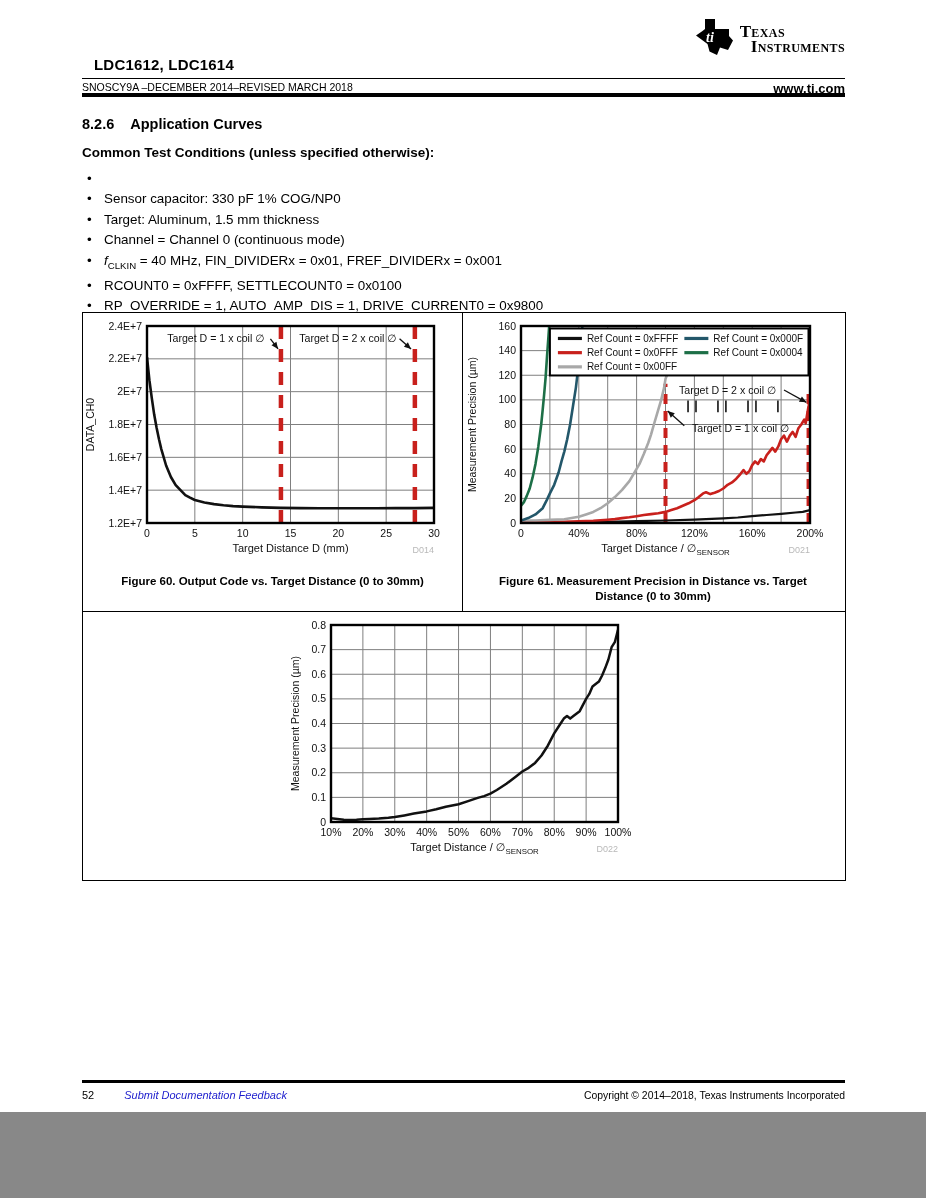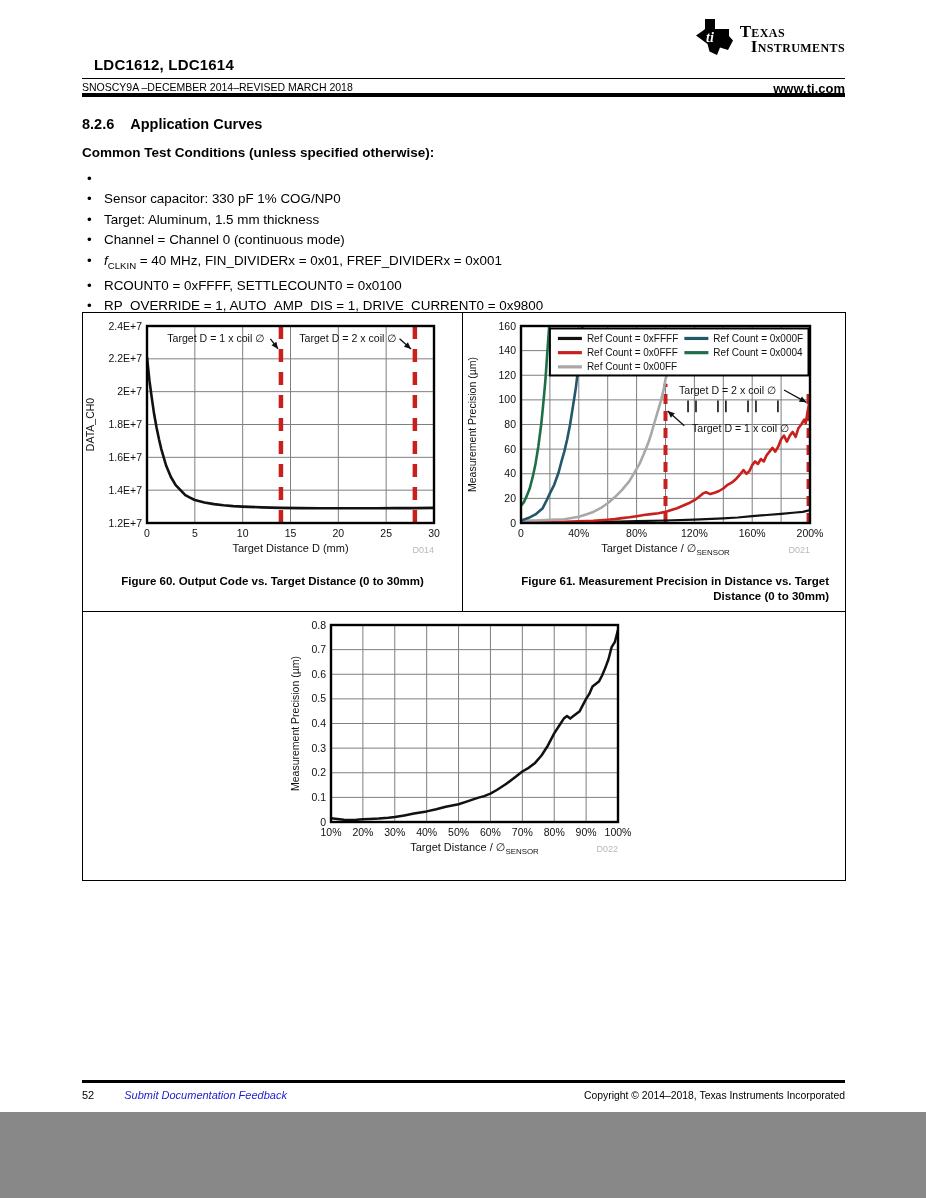--- a/index.html
+++ b/index.html
@@ -25,21 +25,21 @@
   ul.tc{list-style:none;margin:9px 0 0;padding:0;}
   ul.tc li{display:flex;font-size:13.4px;line-height:20.4px;}
   ul.tc .b{width:22px;padding-left:5px;box-sizing:border-box;}
   sub{font-size:72%;}
   
   .figbox{position:absolute;left:82px;top:312px;width:762px;border:1.4px solid #000;background:#fff;}
   .figrow.top{display:grid;grid-template-columns:380px 380px;}
   .figcell{display:flex;flex-direction:column;align-items:center;padding:5px 0 7px;}
   .figcell.leftcell{border-right:1.2px solid #000;}
   .figrow.bottom{border-top:1.2px solid #000;}
-  .figcaption{font-weight:bold;font-size:11.5px;text-align:right;line-height:1.32;margin-top:2px;}
+  .figcaption{font-weight:bold;font-size:11.5px;text-align:center;line-height:1.32;margin-top:2px;}
   .figcaption.w61{max-width:352px;}
   svg.chart text{font-family:"Liberation Sans",sans-serif;}
   
   .footer{position:absolute;left:82px;right:81px;top:1080px;}
   .frule{height:3.4px;background:#000;}
   .frow{display:flex;align-items:baseline;margin-top:6px;font-size:11px;}
   .pgnum{font-size:11px;}
   .fb{margin-left:30px;font-style:italic;color:#1c1ccd;text-decoration:none;font-size:11px;}
   .cpy{margin-left:auto;font-size:10.4px;}
   .pfl{text-align:center;margin-top:9px;font-size:11px;}

